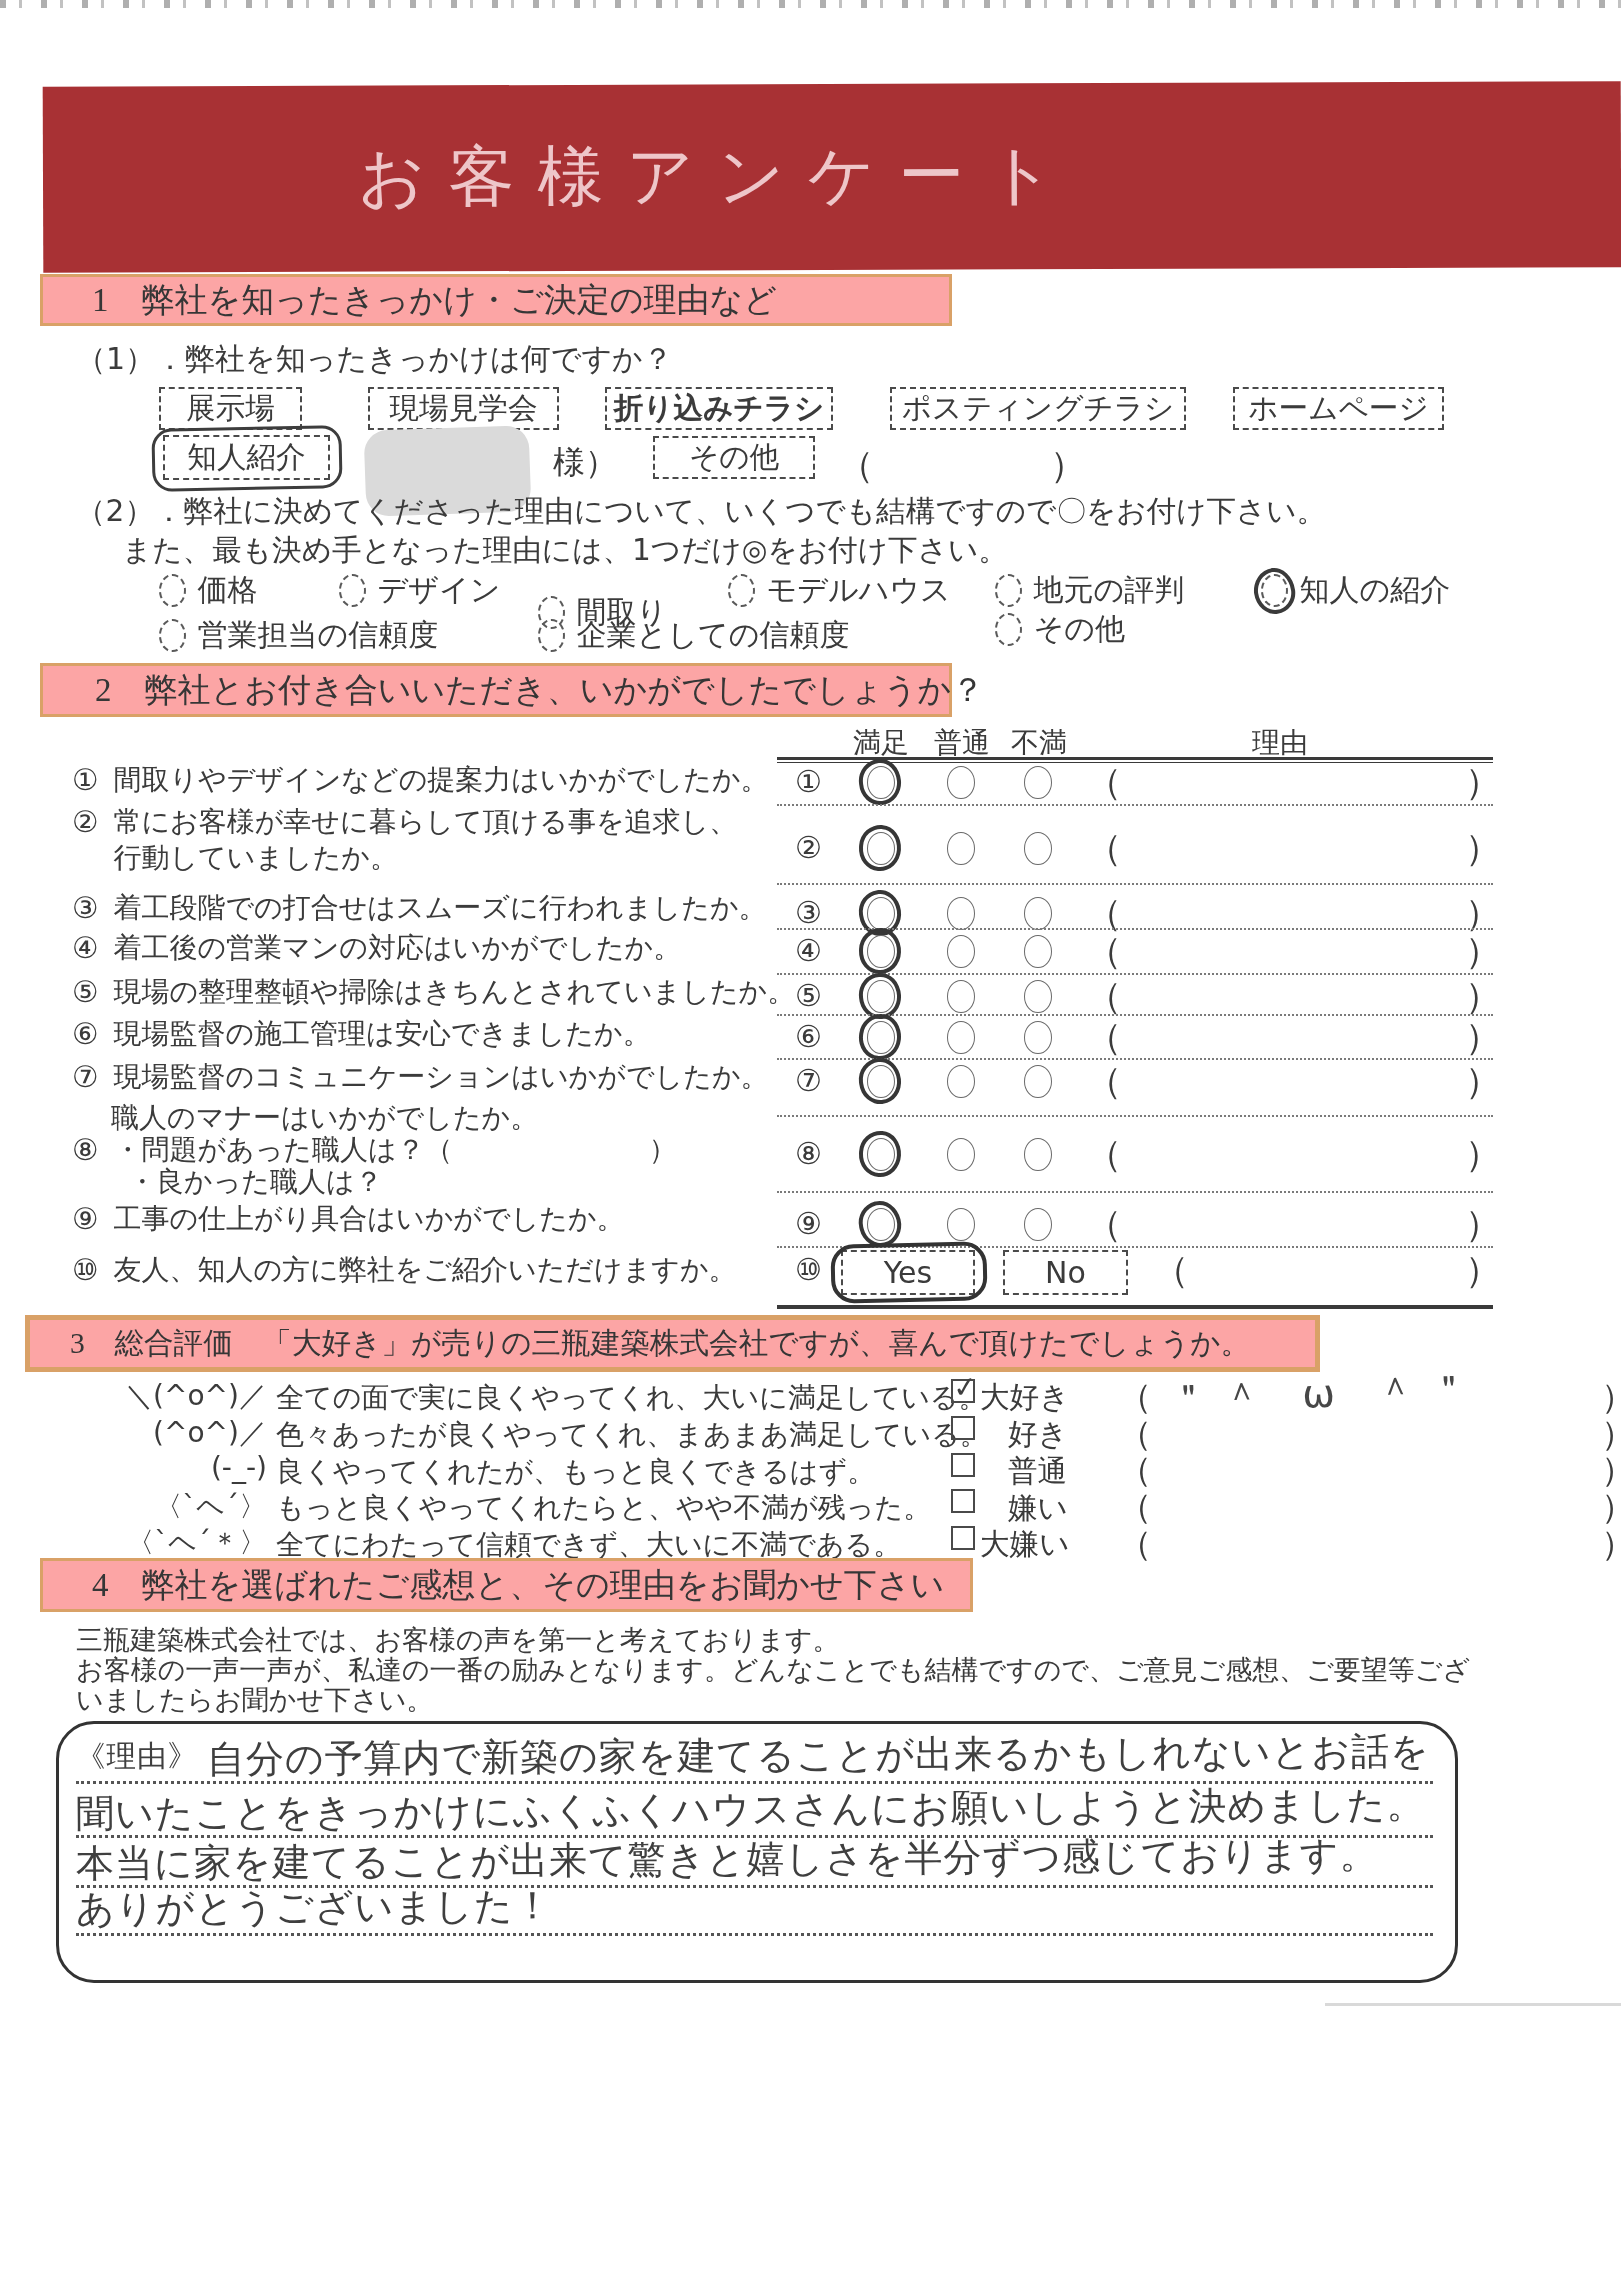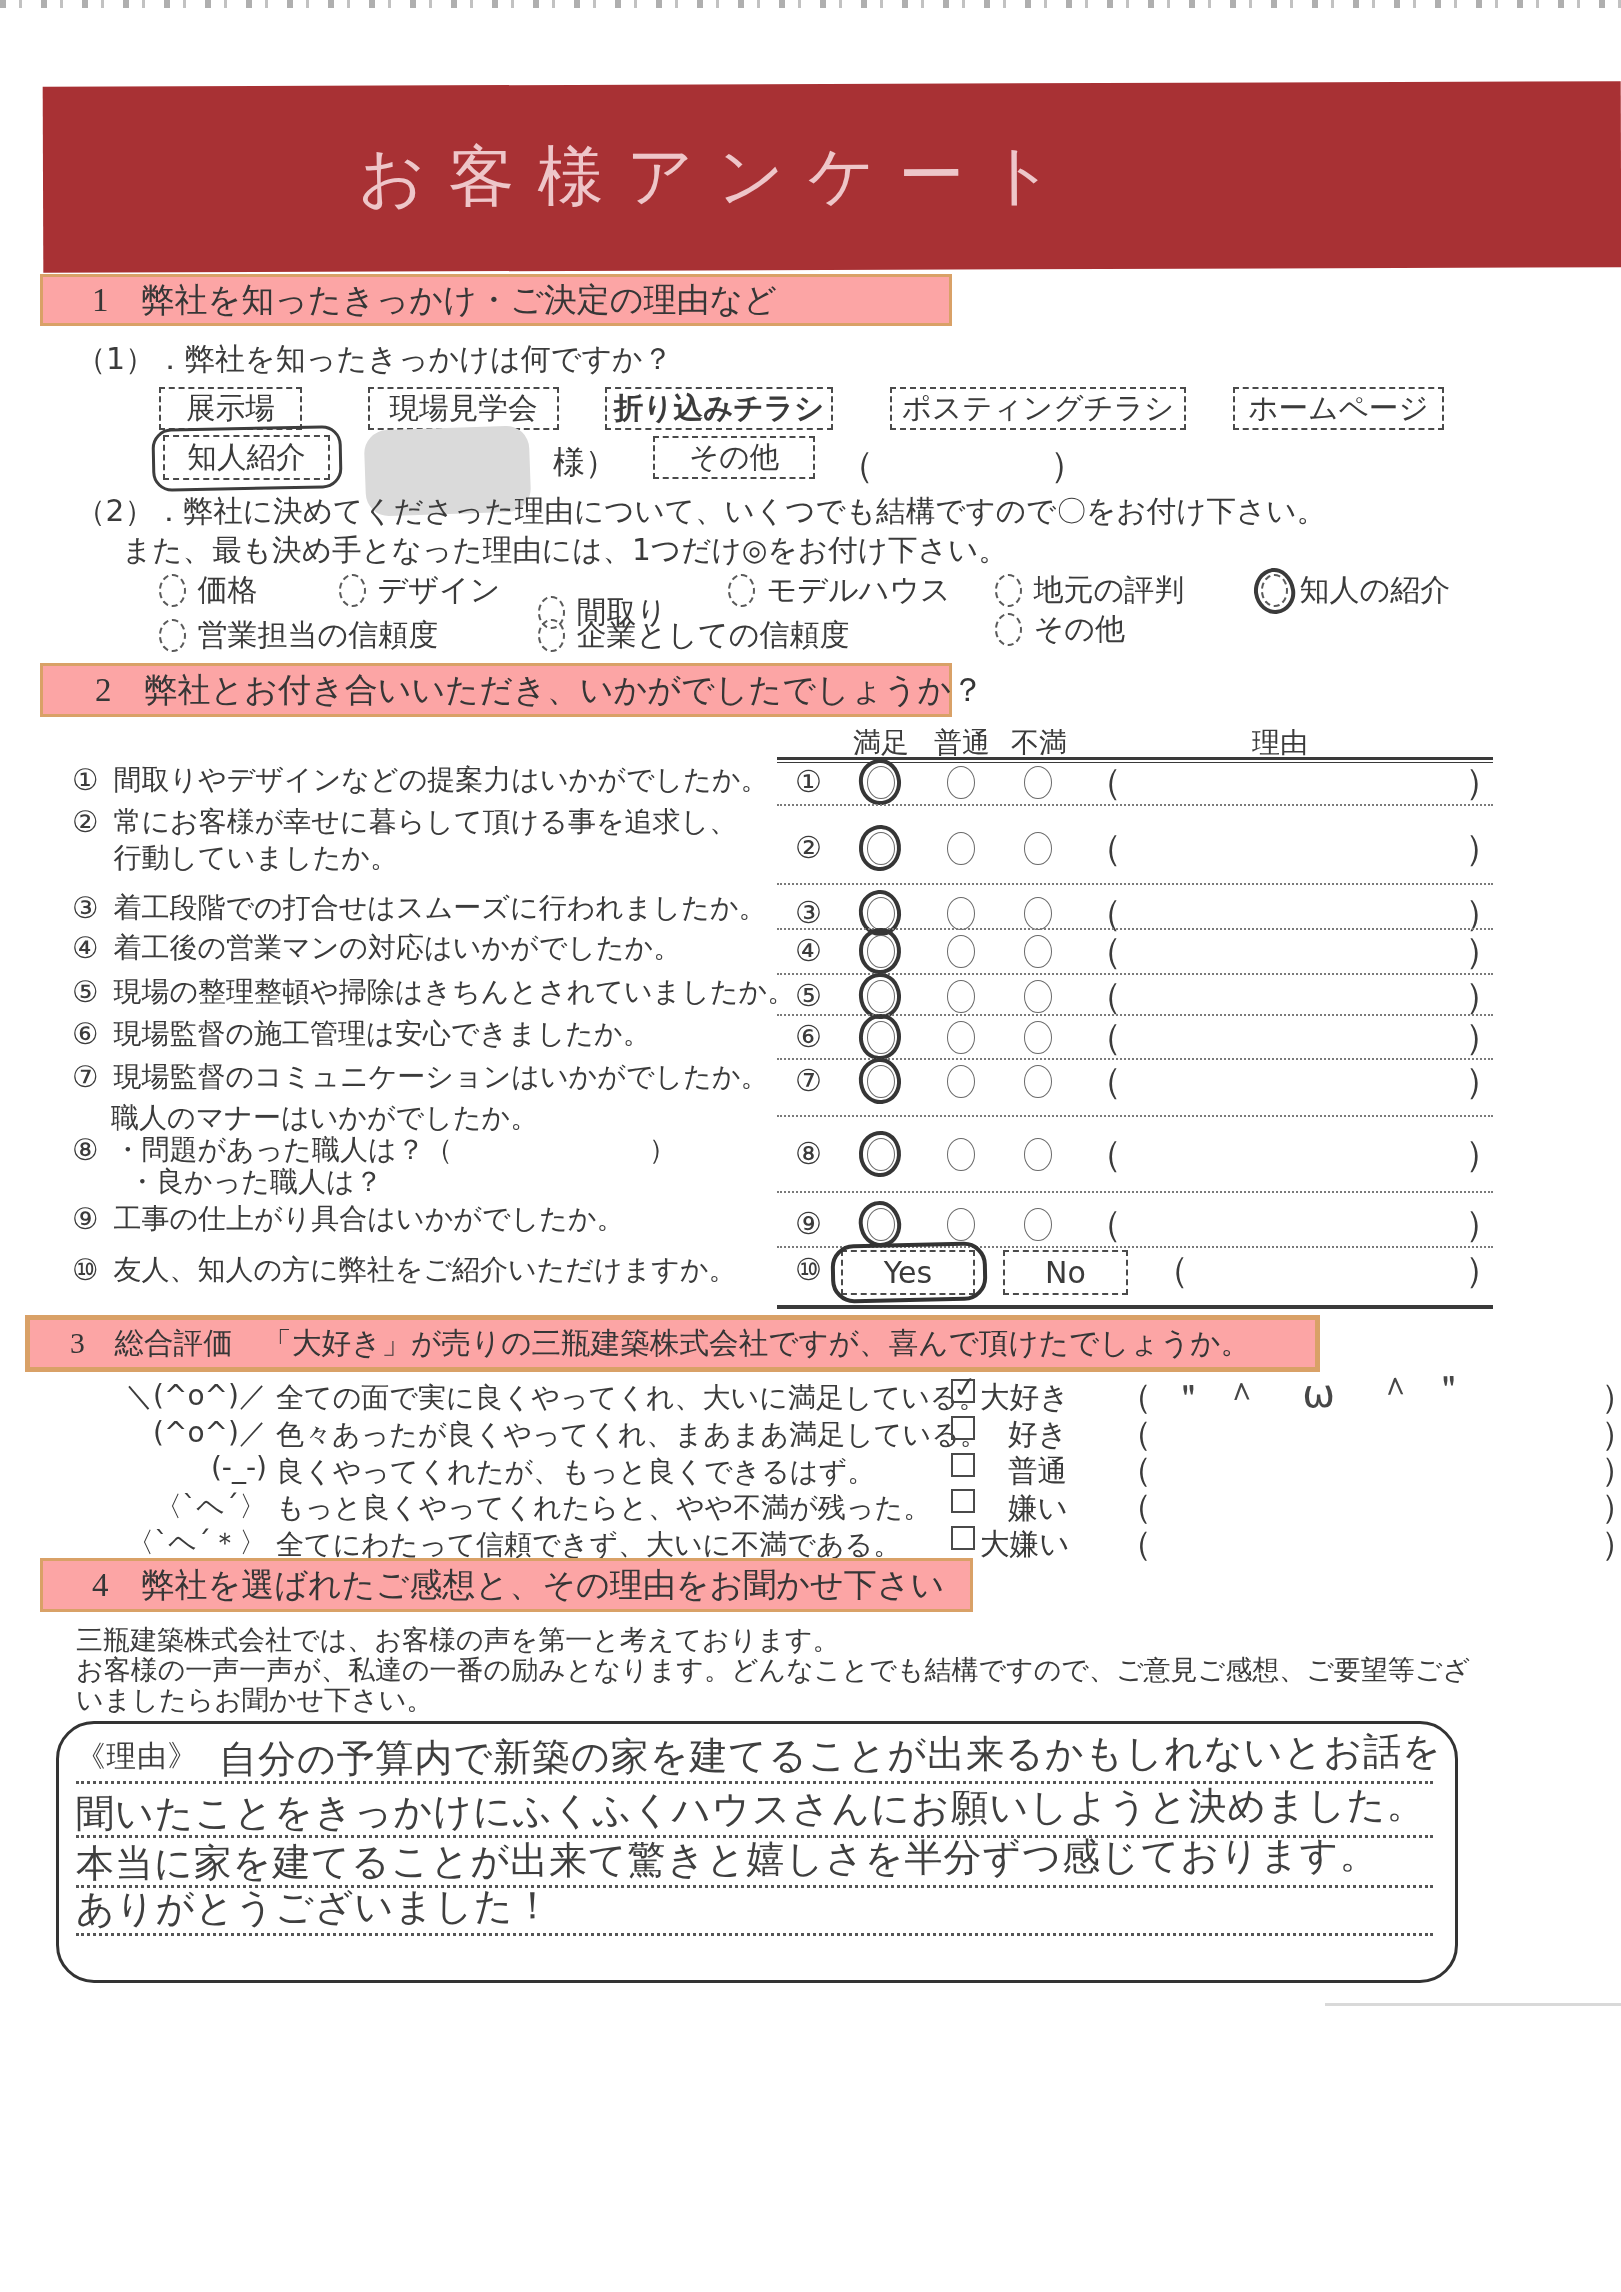--- a/index.html
+++ b/index.html
@@ -79,21 +79,21 @@
   .choice { position:absolute; font-size:29.6px; white-space:nowrap; }
   .rpo { position:absolute; left:1118px; font-size:34px; }
   .rpc { position:absolute; left:1601px; font-size:34px; }
 
   .hw { color:#3f3f3f; transform:rotate(-0.4deg); letter-spacing:0.9px; }
   .kaomoji { position:absolute; left:1169px; top:1367px; font-size:39px; letter-spacing:14.3px; white-space:nowrap; transform:rotate(-2deg); color:#474747; }
 
   
   .intro { position:absolute; left:76px; top:1625px; font-size:27px; line-height:30px; white-space:pre-line; }
   .hwbox { position:absolute; left:56px; top:1721px; width:1402px; height:262px; border:3.6px solid #333; border-radius:38px; }
-  .hwline { position:absolute; left:76px; width:1357px; border-bottom:3.6px dotted #555; display:flex; align-items:flex-end; gap:21px; font-size:38px; white-space:nowrap; overflow:visible; }
+  .hwline { position:absolute; left:76px; width:1357px; border-bottom:3.6px dotted #555; display:flex; align-items:flex-end; gap:9px; font-size:38px; white-space:nowrap; overflow:visible; }
   .hwl1 { top:1734px; height:50px; }
   .hwl2 { top:1788px; height:50px; }
   .hwl3 { top:1841px; height:47px; }
   .hwl4 { top:1891px; height:45px; }
   .hwlabel { font-size:29.6px; padding-bottom:3.6px; }
 </style>
 </head>
 <body>
 
 <div class="page">

